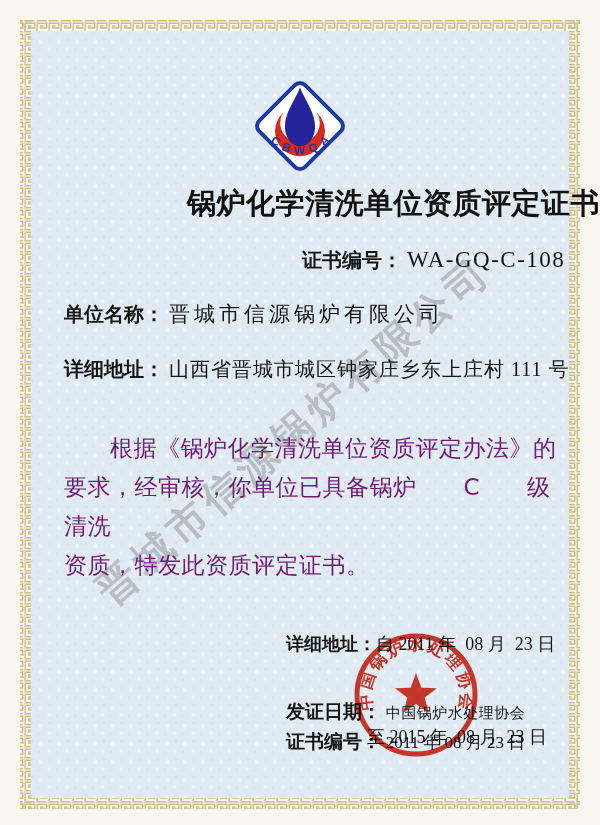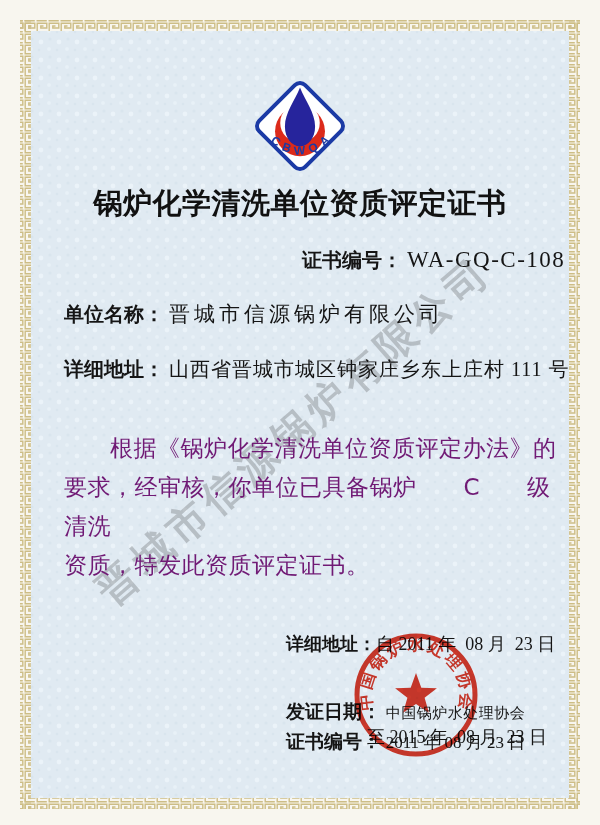--- a/index.html
+++ b/index.html
@@ -20,21 +20,21 @@
     color:rgba(124,128,134,0.42);
     transform:rotate(-41deg);
     pointer-events:none;white-space:nowrap;
   }
   
   .content{position:absolute;left:0;top:0;width:600px;height:825px;z-index:2;color:#151515;}
   .content .abs{position:absolute;}
   .lbl{font-weight:700;}
   .logo{left:248px;top:74px;width:104px;height:104px;}
   .title{
-    left:0;top:184px;width:600px;text-align:center;
+    left:0;top:184px;width:600px;text-align:right;
     font-size:29px;font-weight:700;letter-spacing:0.5px;color:#111;
   }
   .certno{left:282px;top:247px;font-size:20px;white-space:pre;margin-left:20px;}
   .certno .val{font-size:23px;letter-spacing:1.5px;}
   .unitrow{left:64px;top:300px;font-size:20px;white-space:pre;}
   .unitrow .val{font-size:21px;letter-spacing:4px;}
   .addrrow{left:64px;top:356px;font-size:20px;white-space:pre;}
   .addrrow .val{font-size:20px;letter-spacing:1px;}
   .bodypar{
     left:64px;top:429px;width:494px;

